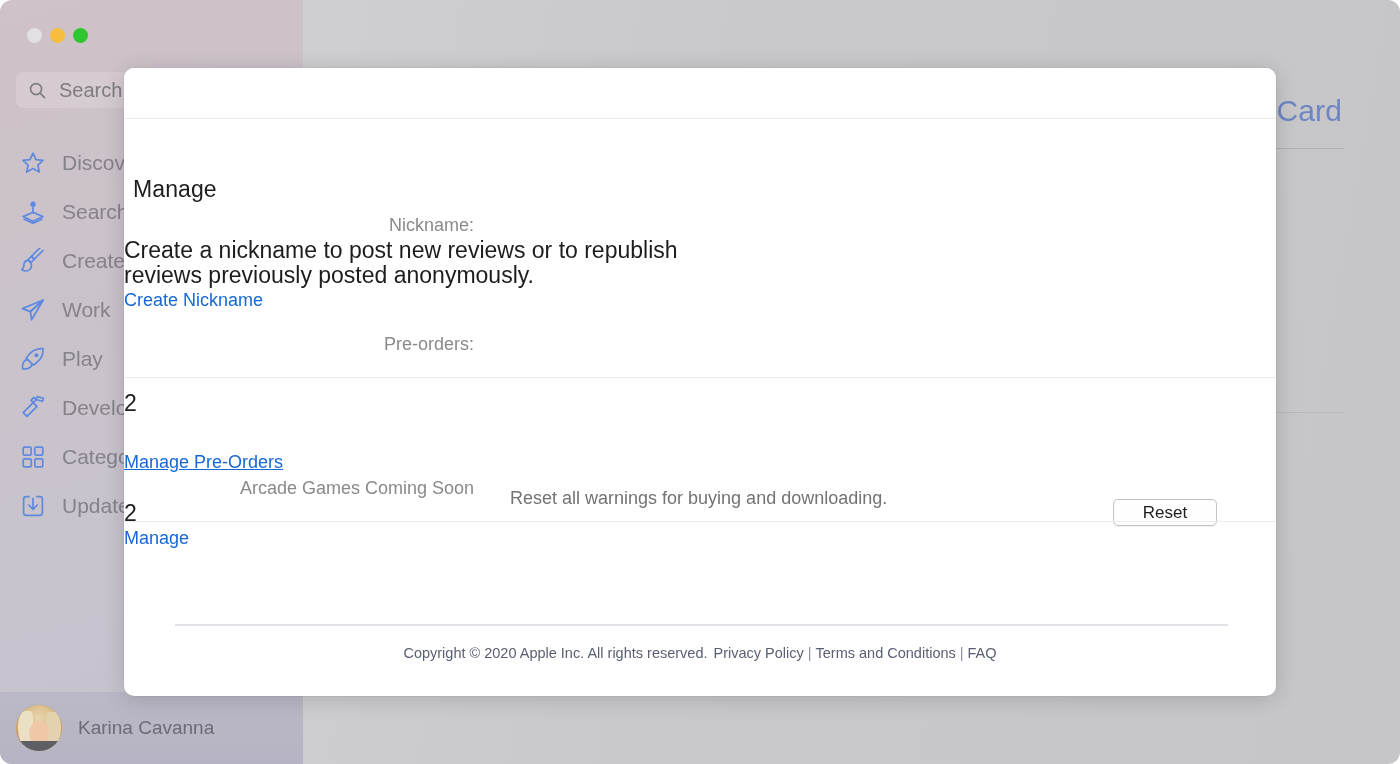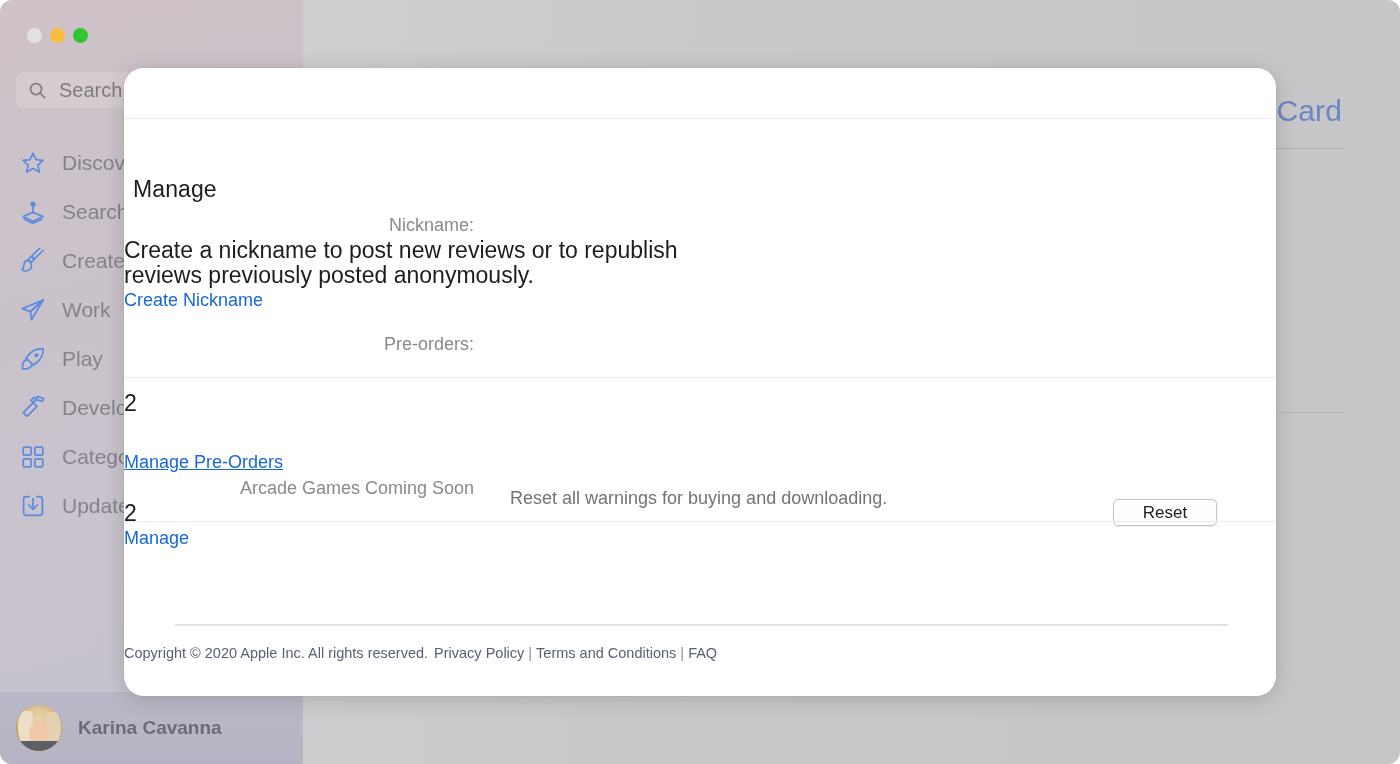--- a/index.html
+++ b/index.html
@@ -139,32 +139,32 @@
     position: relative;
     background: #b98f5c;
   }
   .avatar .hair-bg { position:absolute; inset:0; background: radial-gradient(circle at 50% 30%, #e8d6b0 0%, #d9b782 45%, #b07c46 100%); }
   .avatar .face { position:absolute; left:28%; top:34%; width:44%; height:52%; border-radius:50% 50% 48% 48%; background:#f0c8a8; }
   .avatar .hair-l { position:absolute; left:4%; top:12%; width:34%; height:80%; border-radius:50% 20% 40% 60%; background:#ece0c4; }
   .avatar .hair-r { position:absolute; right:2%; top:16%; width:32%; height:76%; border-radius:20% 50% 60% 40%; background:#e3d2b0; }
   .avatar .shoulder { position:absolute; left:0; bottom:0; width:100%; height:22%; background:#5d5f64; }
   .user-name {
     font-size: 19px;
-    font-weight: bold;
+    font-weight: normal;
     color: #6d6b73;
     text-align: center;
   }
 
   
   .modal {
     position: absolute;
     left: 124px; top: 68px;
     width: 1152px; height: 628px;
     background: #ffffff;
-    border-radius: 20px;
+    border-radius: 10px;
     box-shadow: 0 3px 22px rgba(0,0,0,0.16), 0 0 0 0.5px rgba(0,0,0,0.07);
     overflow: hidden;
   }
 
   .modal-topbar {
     position: absolute;
     left: 0; top: 0;
     width: 100%; height: 50px;
     background: #ffffff;
   }
@@ -265,20 +265,21 @@
     left: 51px;
     right: 48px;
     top: 0;
     height: 2px;
     background: #dfe2e8;
   }
   .footer-text {
     position: absolute;
     left: 0; right: 0;
     top: 21px;
+    text-align: center;
     font-size: 14.5px;
     color: #5a6073;
     white-space: nowrap;
   }
   .footer-text .lnk { cursor: pointer; }
   .footer-text .sep { color: #8b90a0; padding: 0 4px; }
   .sp { display: inline-block; width: 6px; }
 </style>
 </head>
 <body>

